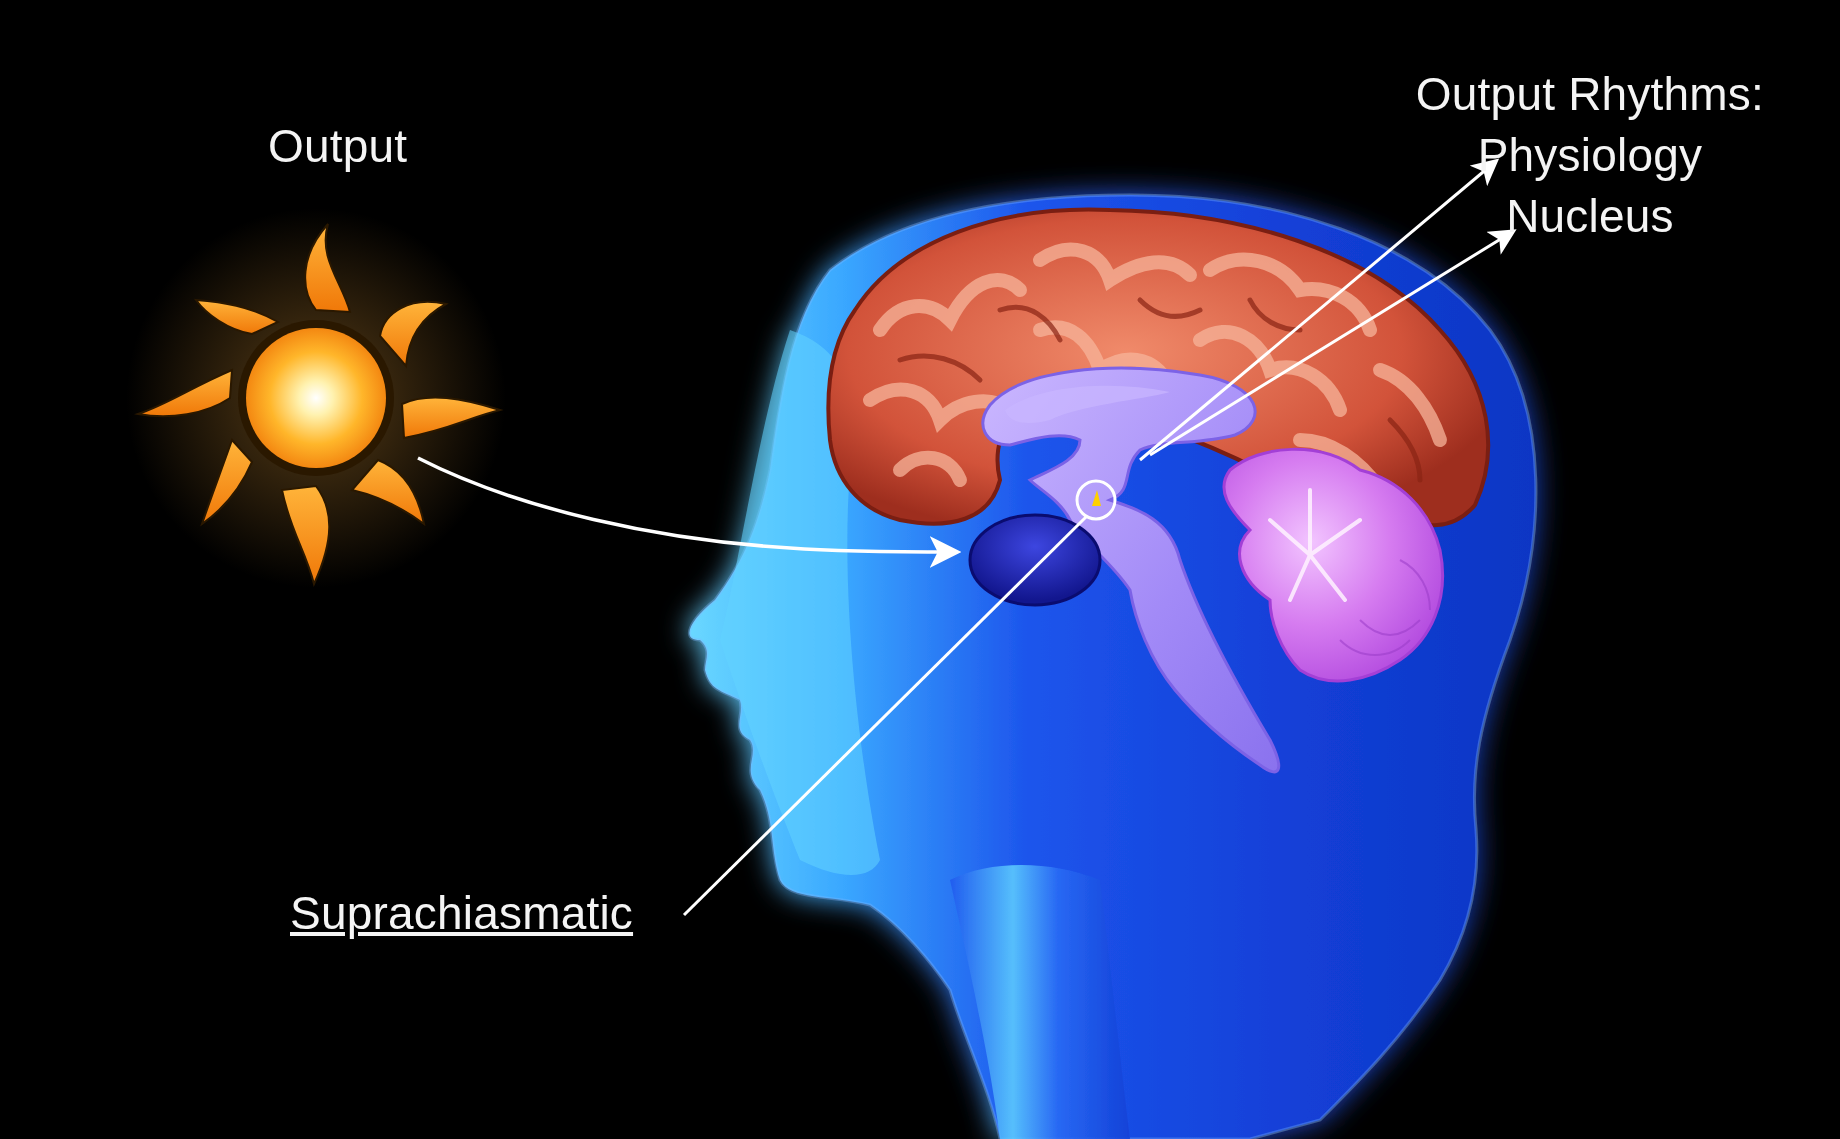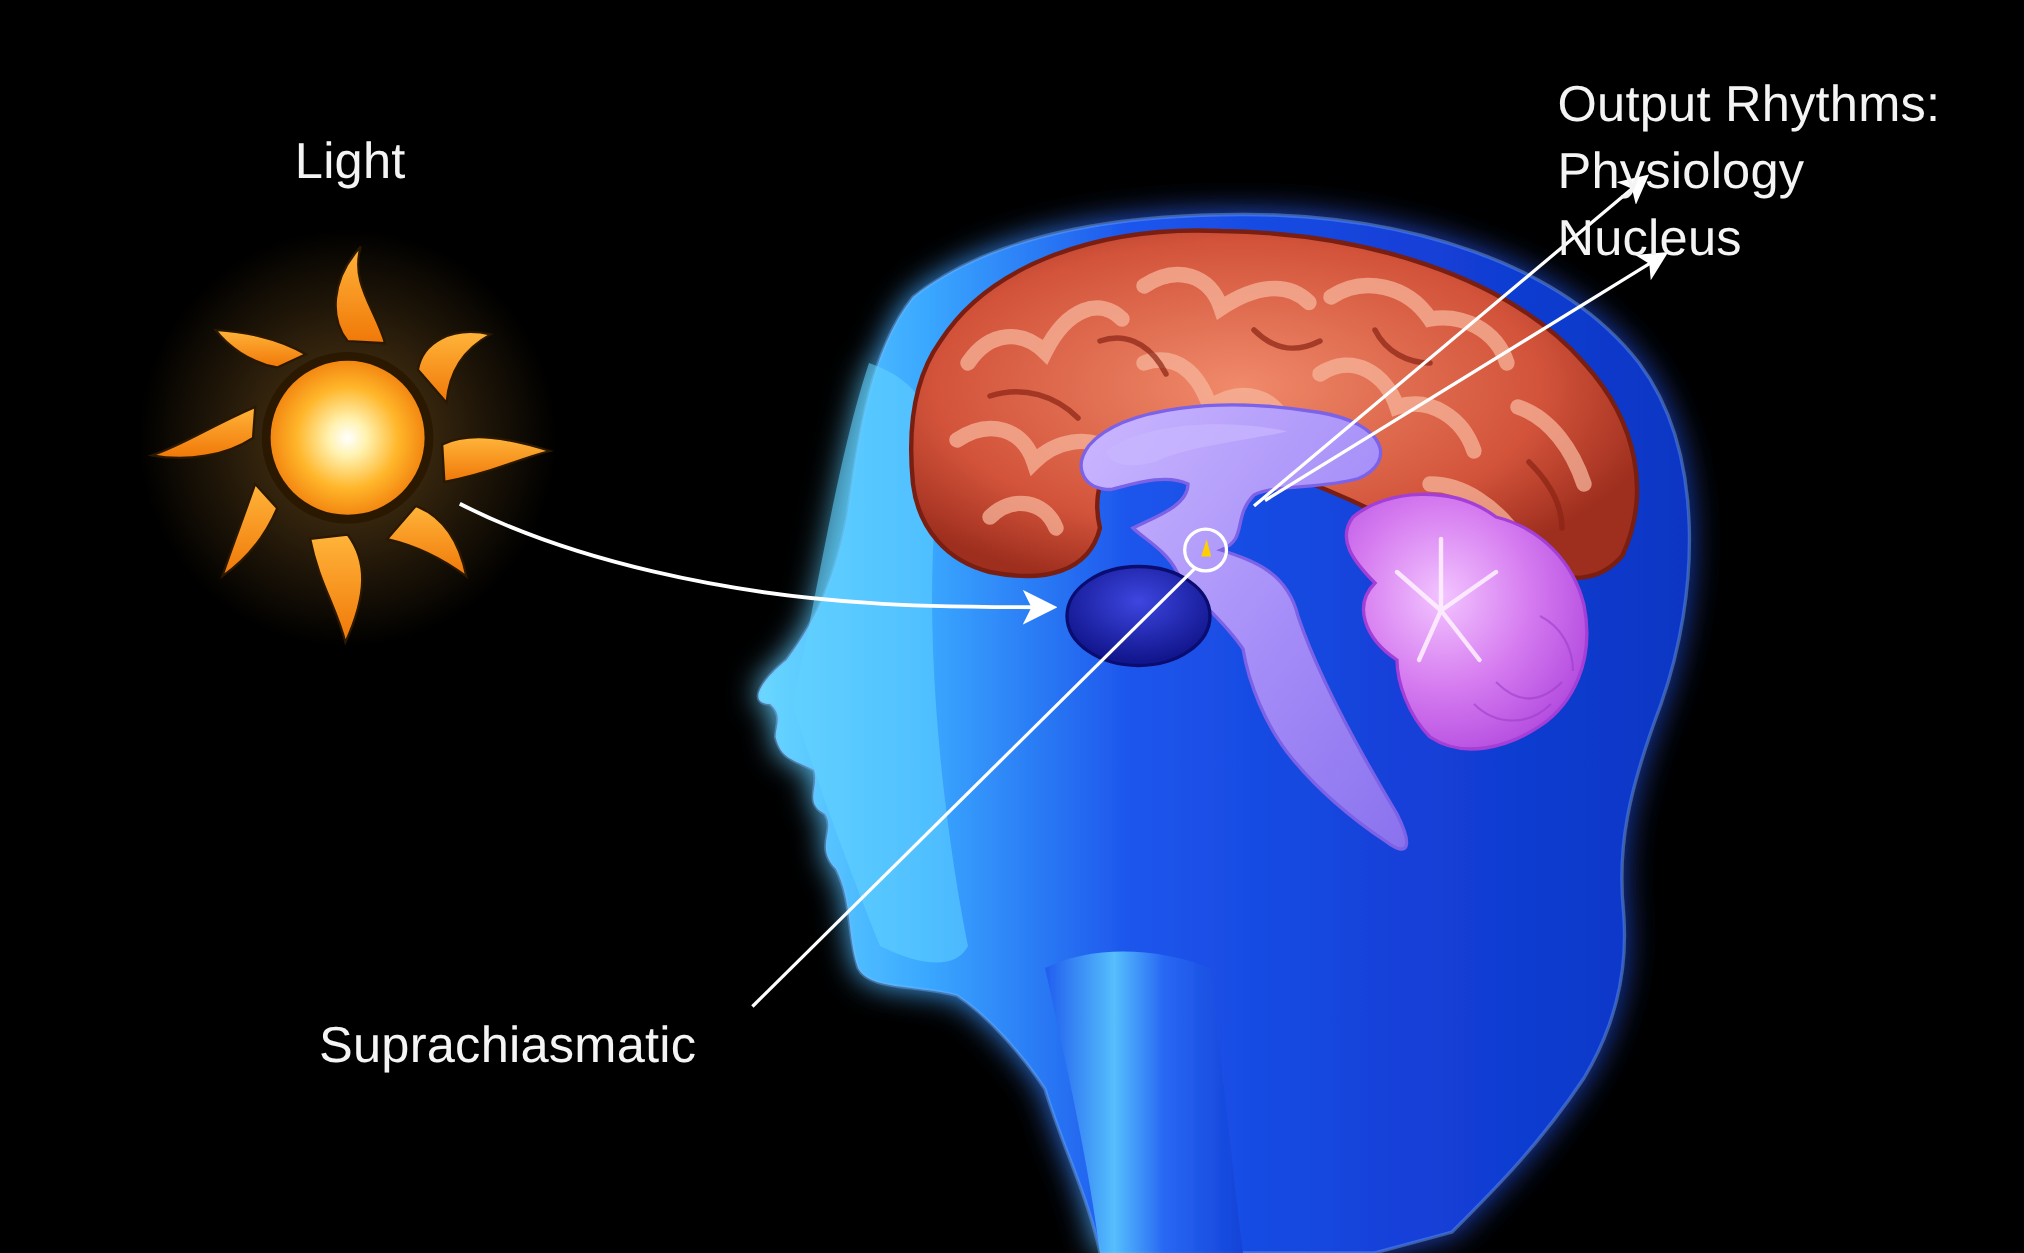--- a/index.html
+++ b/index.html
@@ -3,23 +3,23 @@
 <meta charset="utf-8">
 <style>
   html, body { margin: 0; padding: 0; background: #000; }
   body { width: 1840px; height: 1139px; overflow: hidden; position: relative;
          font-family: "Liberation Sans", "DejaVu Sans", sans-serif; color: #fff; }
   .stage { position: absolute; left: 0; top: 0; width: 1840px; height: 1139px; }
   .label { position: absolute; color: #f4f4f4; font-size: 46px; line-height: 60px;
            letter-spacing: 0.2px; white-space: nowrap; }
   .label-right { text-align: right; }
   #lbl-light { left: 268px; top: 116px; }
-  #lbl-output { right: 76px; top: 64px; text-align: left; }
+  #lbl-output { right: 76px; top: 64px; text-align: center; }
   #lbl-output div { height: 61px; }
-  #lbl-scn { left: 290px; top: 918px; line-height: 62px; }
+  #lbl-scn { left: 290px; top: 882px; line-height: 62px; text-decoration: underline; }
   svg { position: absolute; left: 0; top: 0; }
 </style>
 </head>
 <body>
 
 <div class="stage">
 
 <svg width="1840" height="1139" viewBox="0 0 1840 1139">
   <defs>
     <radialGradient id="sunCore" cx="50%" cy="50%" r="55%">
@@ -216,21 +216,21 @@
     <line x1="1140" y1="460" x2="1495" y2="162" stroke="#ffffff" stroke-width="3" marker-end="url(#arrowHead)"></line>
   </g>
   <g>
     <line x1="1150" y1="455" x2="1512" y2="232" stroke="#ffffff" stroke-width="3" marker-end="url(#arrowHead)"></line>
   </g>
   <g>
     <line x1="1087" y1="516" x2="684" y2="915" stroke="#ffffff" stroke-width="3"></line>
   </g>
 </svg>
 
-<div id="lbl-light" class="label">Light</div>
+<div id="lbl-light" class="label">Output</div>
 
 <div id="lbl-output" class="label label-right">
   <div>Output Rhythms:</div>
   <div>Physiology</div>
   <div>Nucleus</div>
 </div>
 
 <div id="lbl-scn" class="label">
   <div>Suprachiasmatic</div>
 </div>

